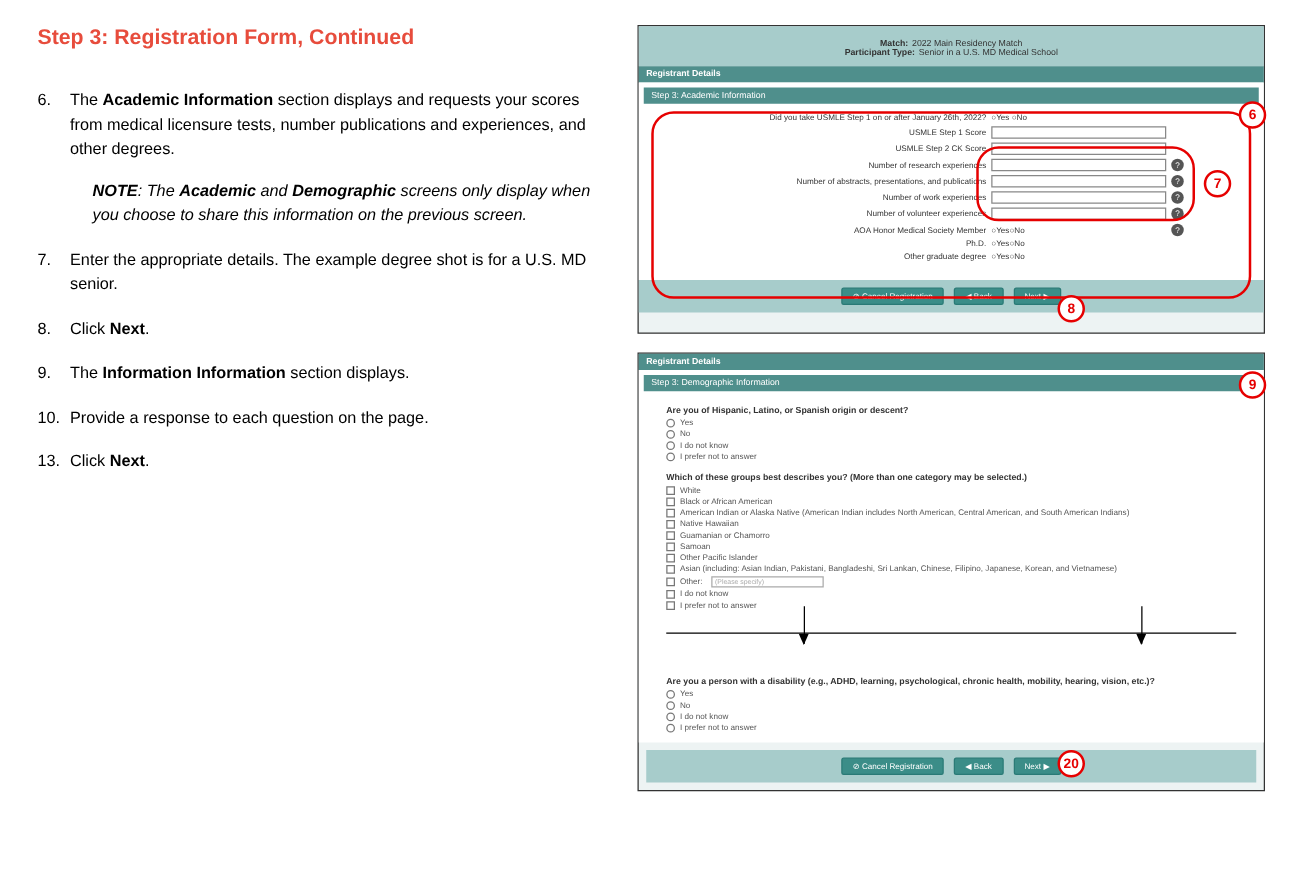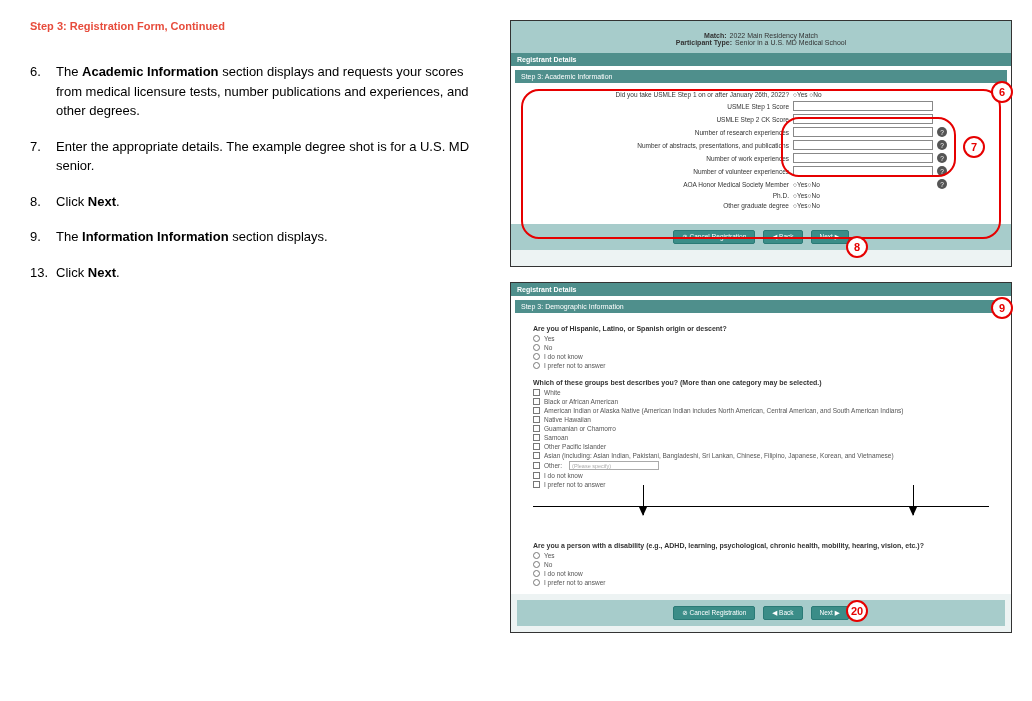--- a/index.html
+++ b/index.html
@@ -23,21 +23,21 @@
   .right-col {
     width: 502px;
     flex-shrink: 0;
     display: flex;
     flex-direction: column;
     gap: 15px;
   }
   .heading {
     color: #e74c3c;
     font-weight: bold;
-    font-size: 11px;
+    font-size: 17px;
     margin-bottom: 30px;
   }
   ol.steps {
     list-style: none;
     padding: 0;
     margin: 0;
   }
   ol.steps > li {
     display: flex;
     margin-bottom: 16px;
@@ -227,37 +227,44 @@
 <div class="page">
 
   <div class="left-col">
     <div class="heading">Step 3: Registration Form, Continued</div>
 
     <ol class="steps">
       <li>
         <span class="num">6.</span>
         <span class="body">
           <span>The </span><span class="bold">Academic Information</span><span> section displays and requests your scores from medical licensure tests, number publications and experiences, and other degrees.</span>
+          <div class="note">
+            <span class="bold ital">NOTE</span><span class="ital">: The </span><span class="bold ital">Academic</span><span class="ital"> and </span><span class="bold ital">Demographic</span><span class="ital"> screens only display when you choose to share this information on the previous screen</span><span>.</span>
+          </div>
         </span>
       </li>
       <li>
         <span class="num">7.</span>
         <span class="body">Enter the appropriate details. The example degree shot is for a U.S. MD senior.</span>
       </li>
       <li>
         <span class="num">8.</span>
         <span class="body">
           <span>Click </span><span class="bold">Next</span><span>.</span>
         </span>
       </li>
       <li>
         <span class="num">9.</span>
         <span class="body">
           <span>The </span><span class="bold">Information Information</span><span> section displays.</span>
         </span>
+      </li>
+      <li>
+        <span class="num">10.</span>
+        <span class="body">Provide a response to each question on the page.</span>
       </li>
       <li>
         <span class="num">13.</span>
         <span class="body">
           <span>Click </span><span class="bold">Next</span><span>.</span>
         </span>
       </li>
     </ol>
   </div>
 

